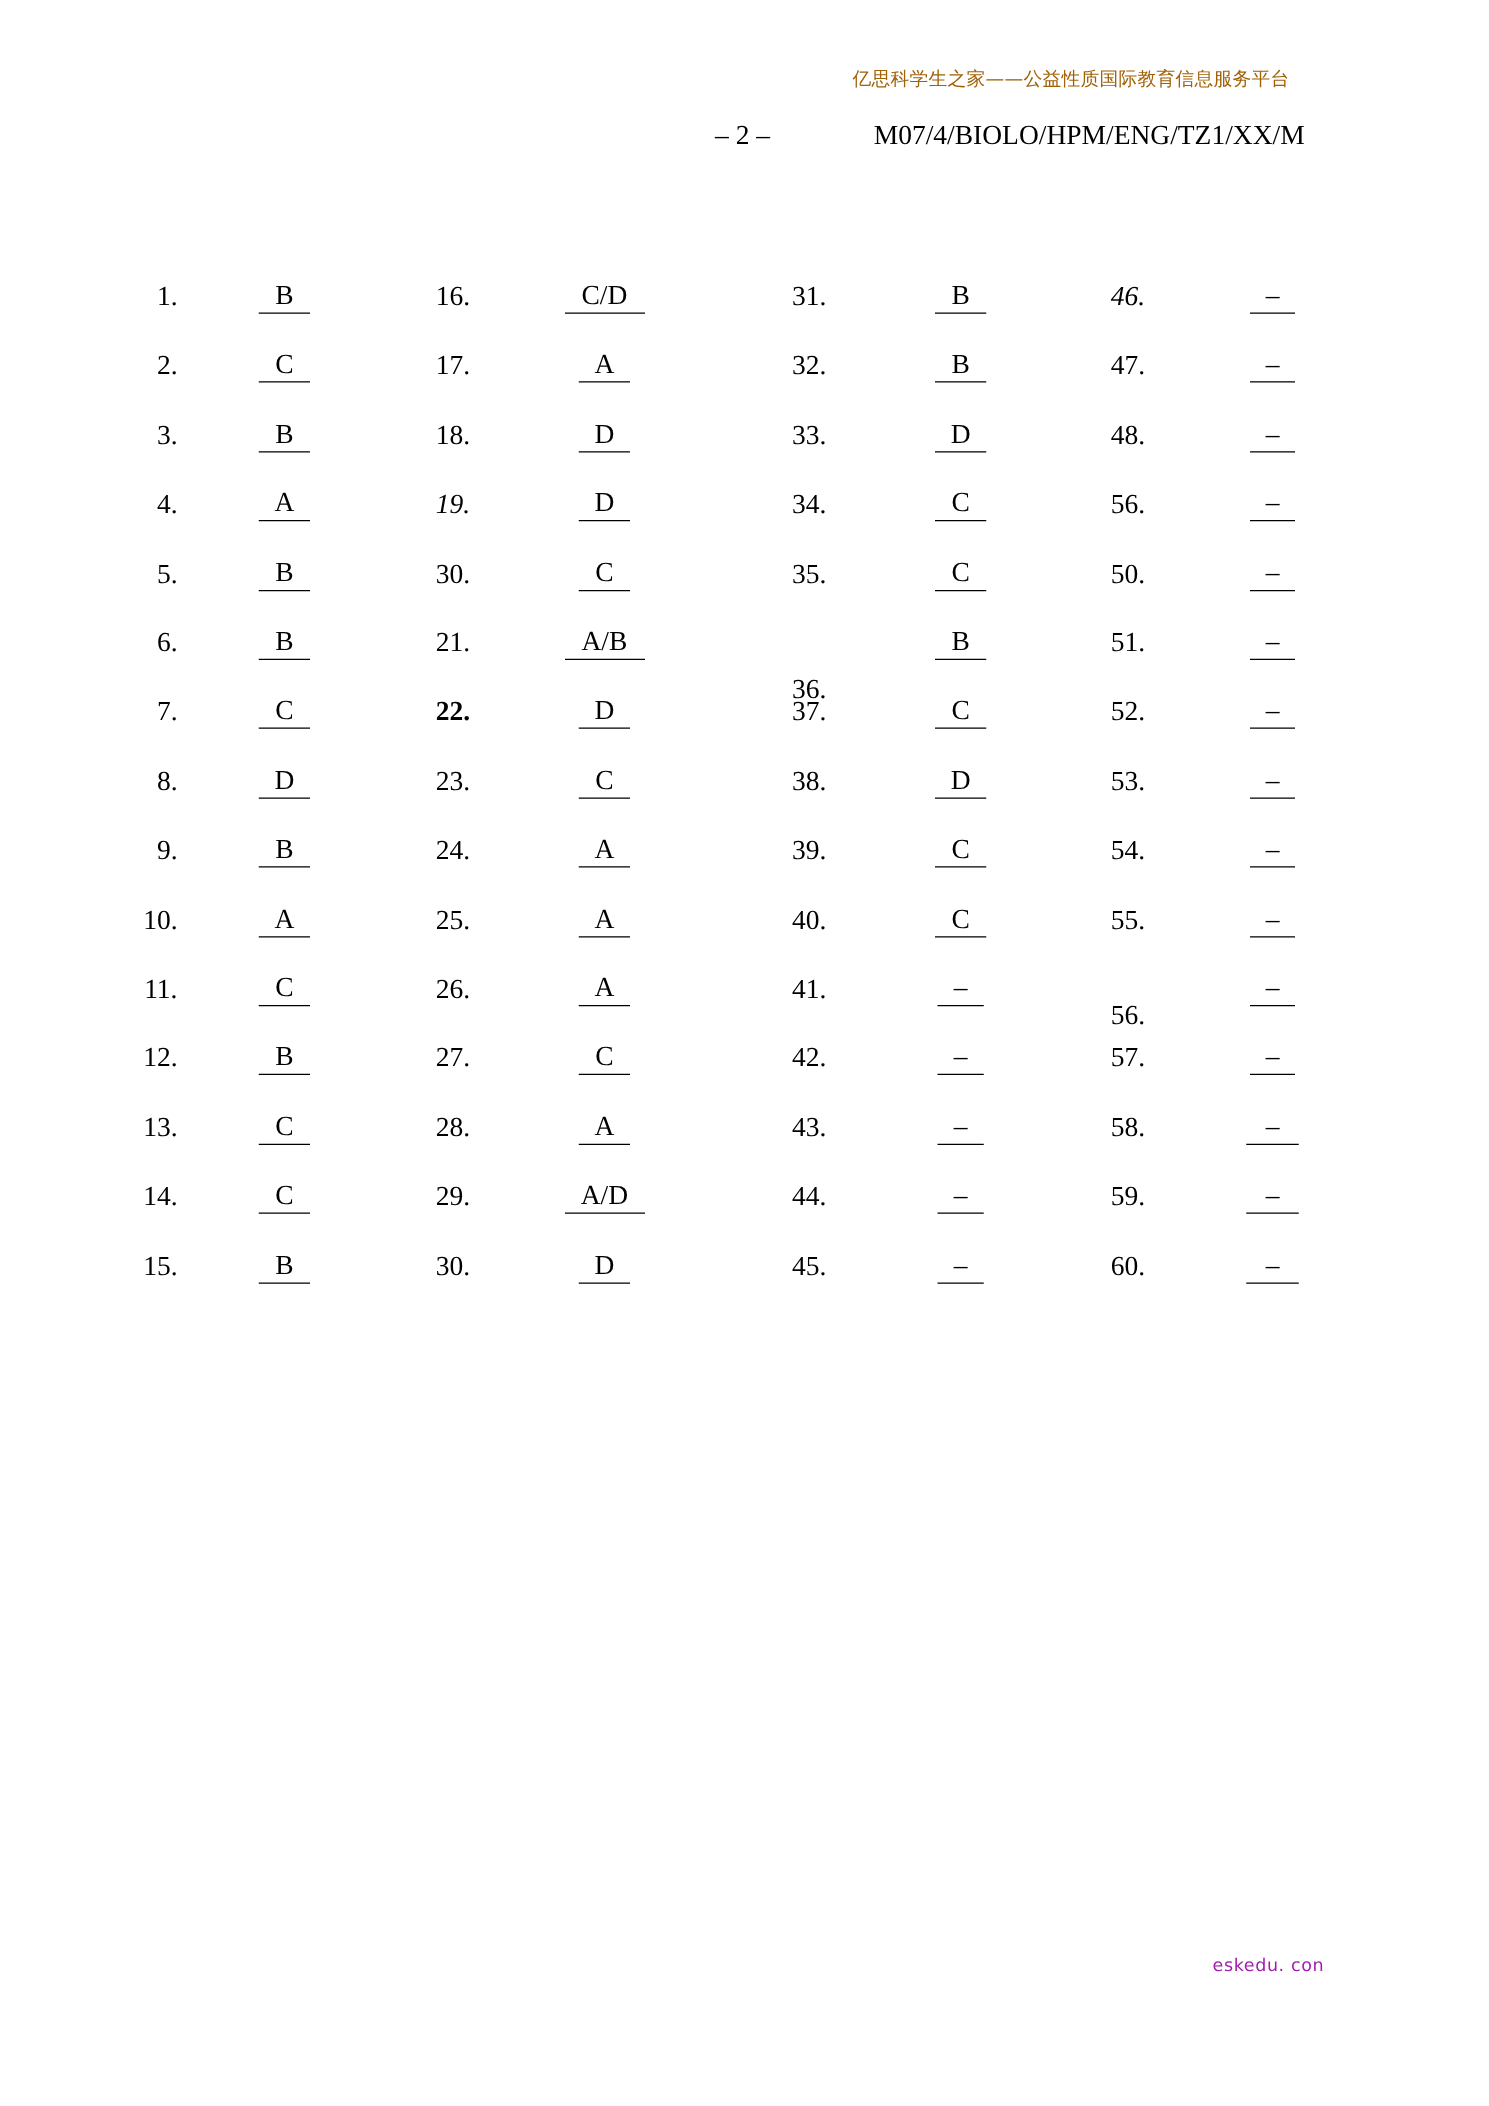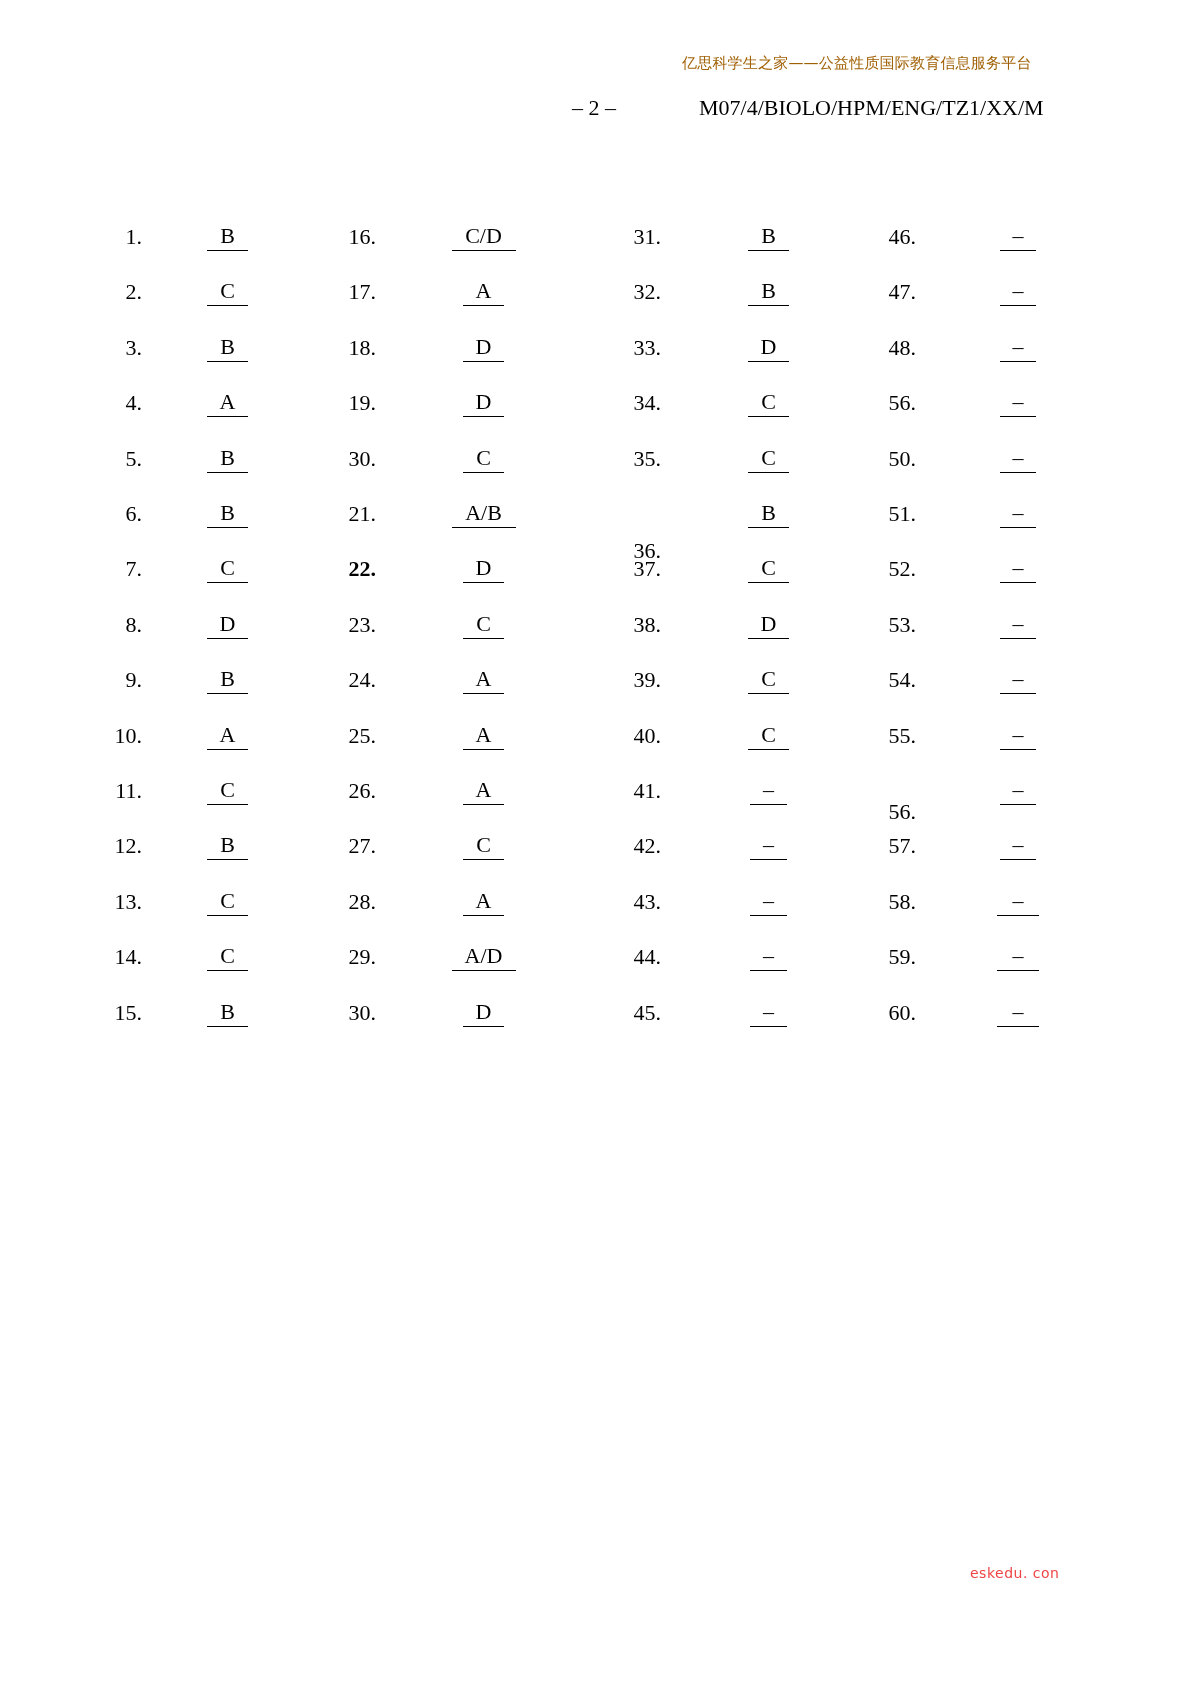--- a/index.html
+++ b/index.html
@@ -61,21 +61,21 @@
       line-height: 24px;
       height: 26px;
       white-space: nowrap;
     }
     .watermark-bottom {
       position: absolute;
       top: 1565px;
       left: 970px;
       font-family: "DejaVu Sans", "Liberation Sans", sans-serif;
       font-size: 14px;
-      color: #ef4444;
+      color: #a21caf;
       letter-spacing: 0.5px;
       white-space: nowrap;
     }
   </style>
 </head>
 <body>
 
 <div class="watermark-top">亿思科学生之家——公益性质国际教育信息服务平台</div>
 <div class="page-number">– 2 –</div>
 <div class="doc-code">M07/4/BIOLO/HPM/ENG/TZ1/XX/M</div>
@@ -110,21 +110,21 @@
     <div class="q-num" style="top: 944.2px; left: 82px; width: 60px;">14.</div>
     <div class="q-ans" style="top: 944.2px; left: 207px; width: 41px;">C</div>
     <div class="q-num" style="top: 999.6px; left: 82px; width: 60px;">15.</div>
     <div class="q-ans" style="top: 999.6px; left: 207px; width: 41px;">B</div>
     <div class="q-num" style="top: 224px; left: 316px; width: 60px;">16.</div>
     <div class="q-ans" style="top: 224px; left: 451.5px; width: 64px;">C/D</div>
     <div class="q-num" style="top: 279.4px; left: 316px; width: 60px;">17.</div>
     <div class="q-ans" style="top: 279.4px; left: 463px; width: 41px;">A</div>
     <div class="q-num" style="top: 334.8px; left: 316px; width: 60px;">18.</div>
     <div class="q-ans" style="top: 334.8px; left: 463px; width: 41px;">D</div>
-    <div class="q-num" style="top: 390.2px; left: 316px; width: 60px;">19.</div>
+    <div class="q-num" style="top: 390.2px; left: 316px; width: 60px; font-style: italic;">19.</div>
     <div class="q-ans" style="top: 390.2px; left: 463px; width: 41px;">D</div>
     <div class="q-num" style="top: 445.6px; left: 316px; width: 60px;">30.</div>
     <div class="q-ans" style="top: 445.6px; left: 463px; width: 41px;">C</div>
     <div class="q-num" style="top: 501px; left: 316px; width: 60px;">21.</div>
     <div class="q-ans" style="top: 501px; left: 451.5px; width: 64px;">A/B</div>
     <div class="q-num" style="top: 556.4px; left: 316px; width: 60px; font-weight: bold;">22.</div>
     <div class="q-ans" style="top: 556.4px; left: 463px; width: 41px;">D</div>
     <div class="q-num" style="top: 611.8px; left: 316px; width: 60px;">23.</div>
     <div class="q-ans" style="top: 611.8px; left: 463px; width: 41px;">C</div>
     <div class="q-num" style="top: 667.2px; left: 316px; width: 60px;">24.</div>
@@ -164,21 +164,21 @@
     <div class="q-num" style="top: 778px; left: 601px; width: 60px;">41.</div>
     <div class="q-ans" style="top: 778px; left: 750px; width: 37px;">–</div>
     <div class="q-num" style="top: 833.4px; left: 601px; width: 60px;">42.</div>
     <div class="q-ans" style="top: 833.4px; left: 750px; width: 37px;">–</div>
     <div class="q-num" style="top: 888.8px; left: 601px; width: 60px;">43.</div>
     <div class="q-ans" style="top: 888.8px; left: 750px; width: 37px;">–</div>
     <div class="q-num" style="top: 944.2px; left: 601px; width: 60px;">44.</div>
     <div class="q-ans" style="top: 944.2px; left: 750px; width: 37px;">–</div>
     <div class="q-num" style="top: 999.6px; left: 601px; width: 60px;">45.</div>
     <div class="q-ans" style="top: 999.6px; left: 750px; width: 37px;">–</div>
-    <div class="q-num" style="top: 224px; left: 856px; width: 60px;">46.</div>
+    <div class="q-num" style="top: 224px; left: 856px; width: 60px; font-style: italic;">46.</div>
     <div class="q-ans" style="top: 224px; left: 1000px; width: 36px;">–</div>
     <div class="q-num" style="top: 279.4px; left: 856px; width: 60px;">47.</div>
     <div class="q-ans" style="top: 279.4px; left: 1000px; width: 36px;">–</div>
     <div class="q-num" style="top: 334.8px; left: 856px; width: 60px;">48.</div>
     <div class="q-ans" style="top: 334.8px; left: 1000px; width: 36px;">–</div>
     <div class="q-num" style="top: 390.2px; left: 856px; width: 60px;">56.</div>
     <div class="q-ans" style="top: 390.2px; left: 1000px; width: 36px;">–</div>
     <div class="q-num" style="top: 445.6px; left: 856px; width: 60px;">50.</div>
     <div class="q-ans" style="top: 445.6px; left: 1000px; width: 36px;">–</div>
     <div class="q-num" style="top: 501px; left: 856px; width: 60px;">51.</div>

